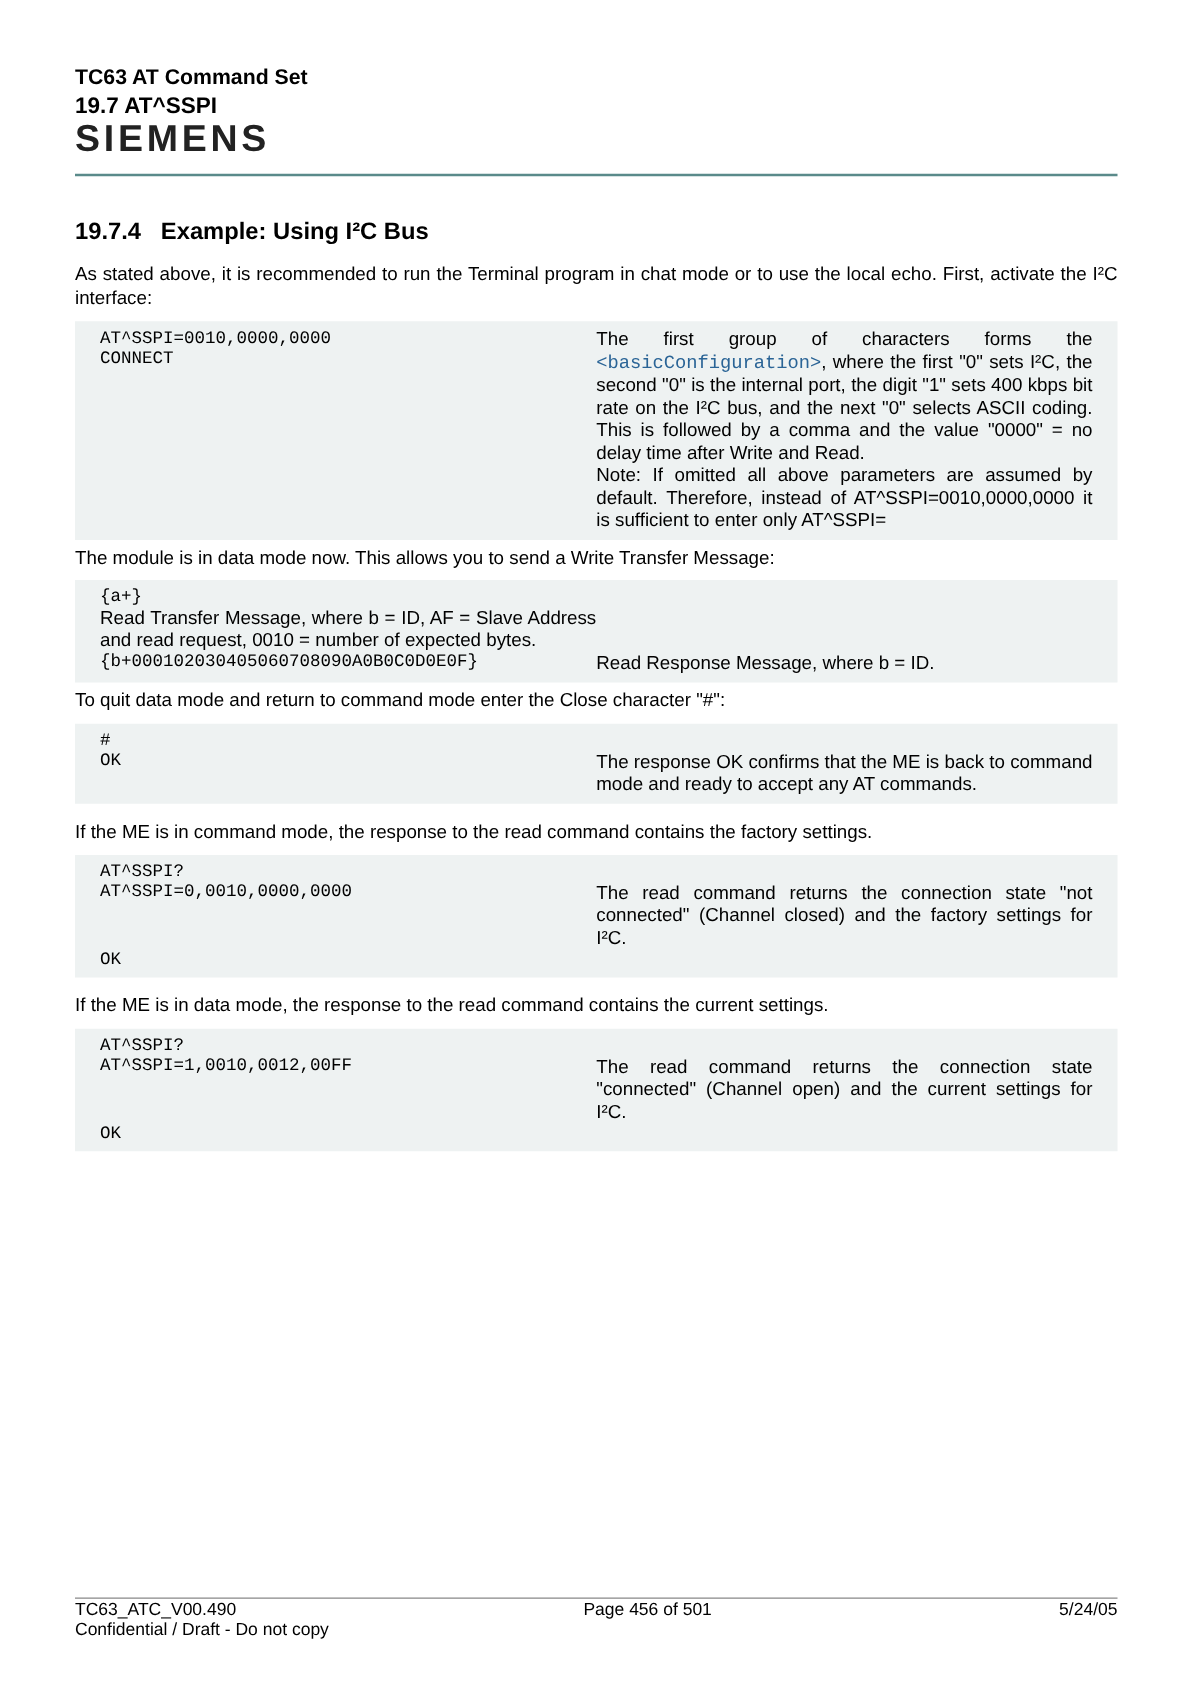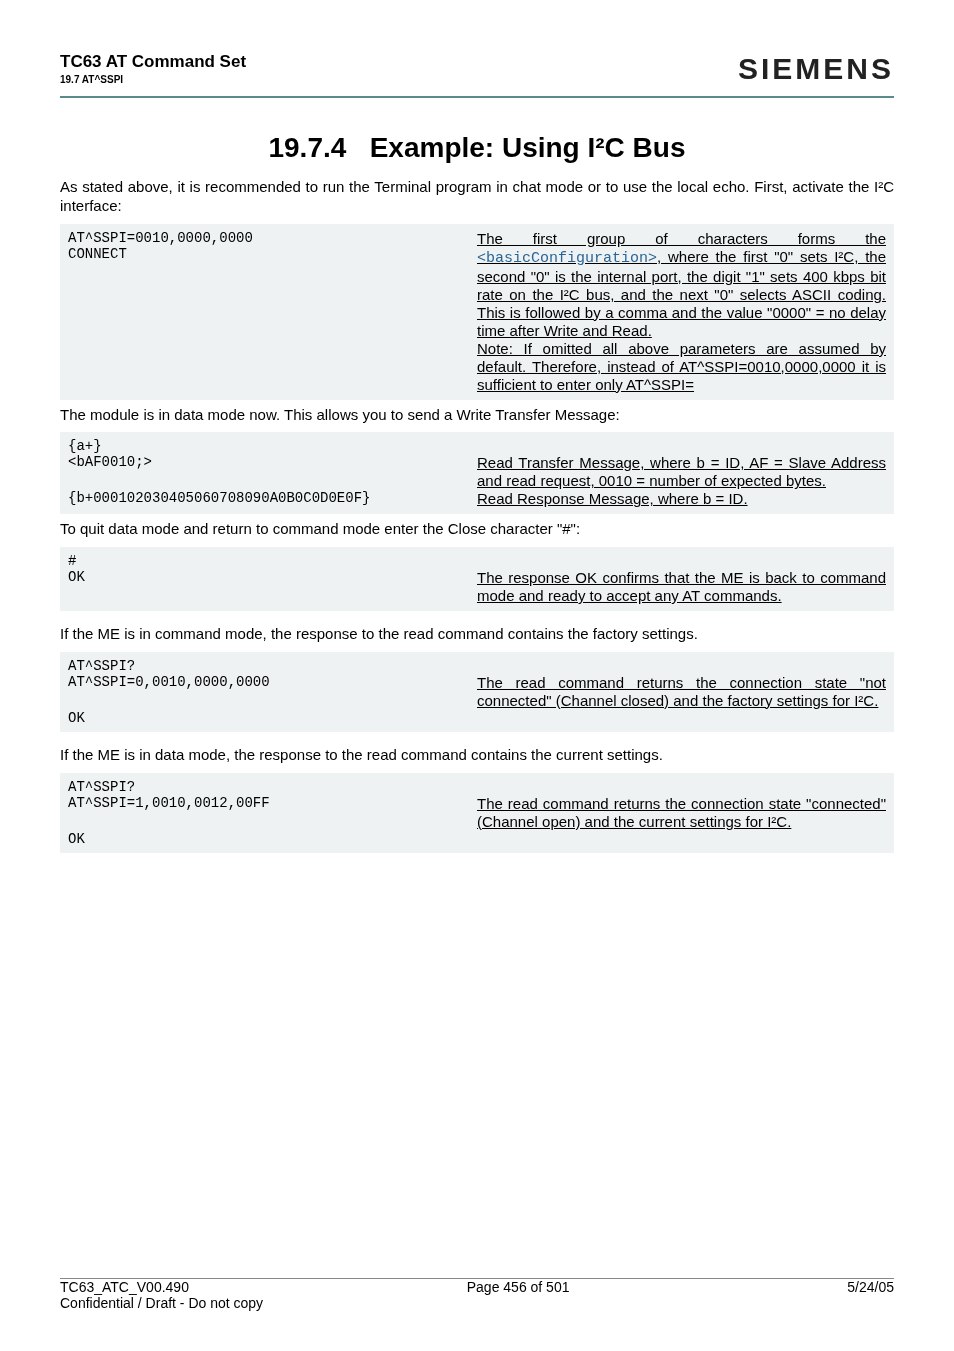--- a/index.html
+++ b/index.html
@@ -17,73 +17,72 @@
   .page {
     padding: 52px 60px 40px 60px;
   }
   .header {
     display: flex;
     justify-content: space-between;
     align-items: flex-start;
     border-bottom: 2px solid #5a8a8a;
     padding-bottom: 10px;
     margin-bottom: 34px;
+    flex-direction: column;
   }
   .header-left .doc-title {
     font-weight: bold;
     font-size: 17px;
     margin: 0;
   }
   .header-left .doc-sub {
     font-weight: bold;
-    font-size: 10px;
+    font-size: 18px;
     margin: 2px 0 0 0;
   }
   .brand {
     font-family: Arial, sans-serif;
     font-weight: 900;
     font-size: 30px;
     letter-spacing: 3px;
     color: #222;
   }
   h2.section {
-    font-size: 28px;
+    font-size: 19px;
     font-weight: bold;
     margin: 24px 0 14px 0;
-    text-align: center;
   }
   p.body {
     font-size: 15px;
     line-height: 1.25;
     margin: 0 0 8px 0;
     text-align: justify;
   }
   .block {
     background: #eef2f2;
-    padding: 6px 8px;
+    padding: 6px 20px;
     margin: 6px 0;
   }
   .row {
     display: flex;
     align-items: flex-start;
   }
   .cmd {
     width: 50%;
     font-family: "Courier New", monospace;
     font-size: 14px;
     white-space: pre-wrap;
     color: #000;
     padding-right: 10px;
   }
   .desc {
     width: 50%;
     font-size: 15px;
     line-height: 1.2;
     text-align: justify;
-    text-decoration: underline;
   }
   .link {
     color: #2a6496;
     font-family: "Courier New", monospace;
   }
   .footer {
     position: absolute;
     left: 60px;
     right: 60px;
     bottom: 40px;
@@ -126,21 +125,20 @@
     </div>
   </div>
 
   <p class="body" style="margin-top:1px;">The module is in data mode now. This allows you to send a Write Transfer Message:</p>
 
   <div class="block">
     <div class="row">
       <div class="cmd">{a+}</div>
     </div>
     <div class="row">
-      <div class="cmd">&lt;bAF0010;&gt;</div>
       <div class="desc">Read Transfer Message, where b = ID, AF = Slave Address and read request, 0010 = number of expected bytes.</div>
     </div>
     <div class="row">
       <div class="cmd">{b+000102030405060708090A0B0C0D0E0F}</div>
       <div class="desc">Read Response Message, where b = ID.</div>
     </div>
   </div>
 
   <p class="body" style="">To quit data mode and return to command mode enter the Close character "#":</p>
 

